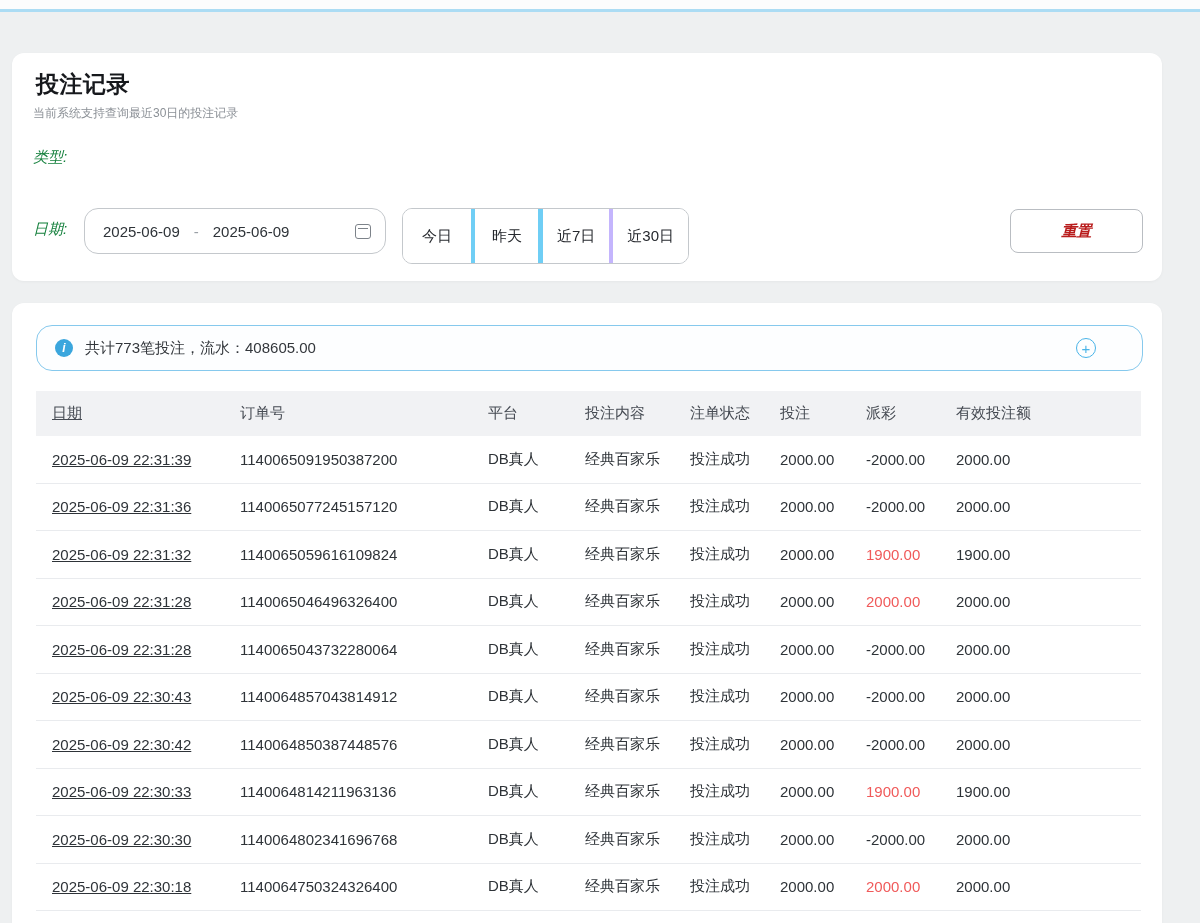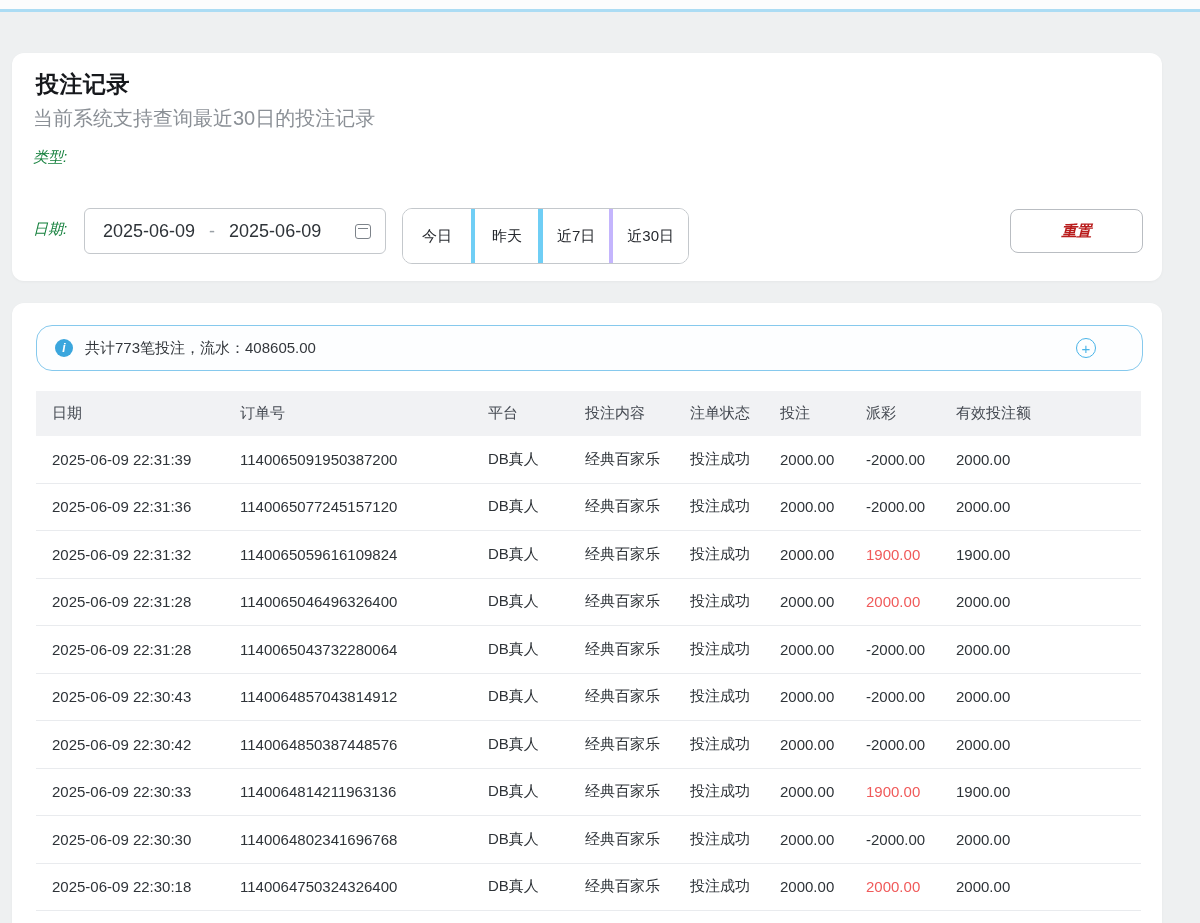--- a/index.html
+++ b/index.html
@@ -25,21 +25,21 @@
   .card.filter { top:53px; height:228px; }
   .card.results { top:303px; height:640px; }
 
   
   .page-title {
     position:absolute; left:24px; top:16px;
     font-size:23px; font-weight:bold; color:#16181c; letter-spacing:0.5px;
   }
   .page-subtitle {
     position:absolute; left:21px; top:52px;
-    font-size:20px; color:#8b9096;
+    font-size:12px; color:#8b9096;
   }
   .field-label {
     position:absolute; left:21px;
     font-size:15px; color:#15803d;font-style:italic;
   }
   .label-type { top:95px; }
   .label-date { top:167px; }
 
   .type-select {
     position:absolute; left:72px; top:82px;
@@ -54,25 +54,25 @@
   .chevron-down {
     width:10px; height:10px;
     border-right:1.6px solid #9aa0a6;
     border-bottom:1.6px solid #9aa0a6;
     transform:rotate(45deg) translateY(-3px);
   }
 
   .date-box {
     position:absolute; left:72px; top:155px;
     width:302px; height:46px;
-    border:1px solid #c4c8cc; border-radius:6px;
+    border:1px solid #c4c8cc; border-radius:14px;
     background:#fff;
     display:flex; align-items:center;
     padding:0 14px 0 18px;
-    font-size:18px; color:#2e3338;
+    font-size:15px; color:#2e3338;
     cursor:pointer;
     justify-content:center;
   }
   .date-box .sep { color:#9aa0a6; margin:0 14px; }
   .calendar-icon {
     margin-left:auto;
     width:16px; height:15px;
     border:1.6px solid #7d838a; border-radius:3px;
     position:relative;
   }
@@ -145,21 +145,21 @@
     height:45px;
     background:#f1f2f4;
     font-size:15px; color:#454a52;
   }
   .t-body .t-row {
     height:47.5px;
     border-bottom:1px solid #e9ebee;
     font-size:15px; color:#2e3338;
     background:#fff;
   }
-  .t-cell:first-child { padding-left:16px; }
+  .t-cell:first-child { padding-left:16px;text-decoration:underline; }
   .t-cell { overflow:hidden; white-space:nowrap; }
   .t-cell.red { color:#f05a5a; }
 </style>
 </head>
 <body>
 
 <div class="top-strip"></div>
 <div class="top-line"></div>
 
 <div class="card filter">

